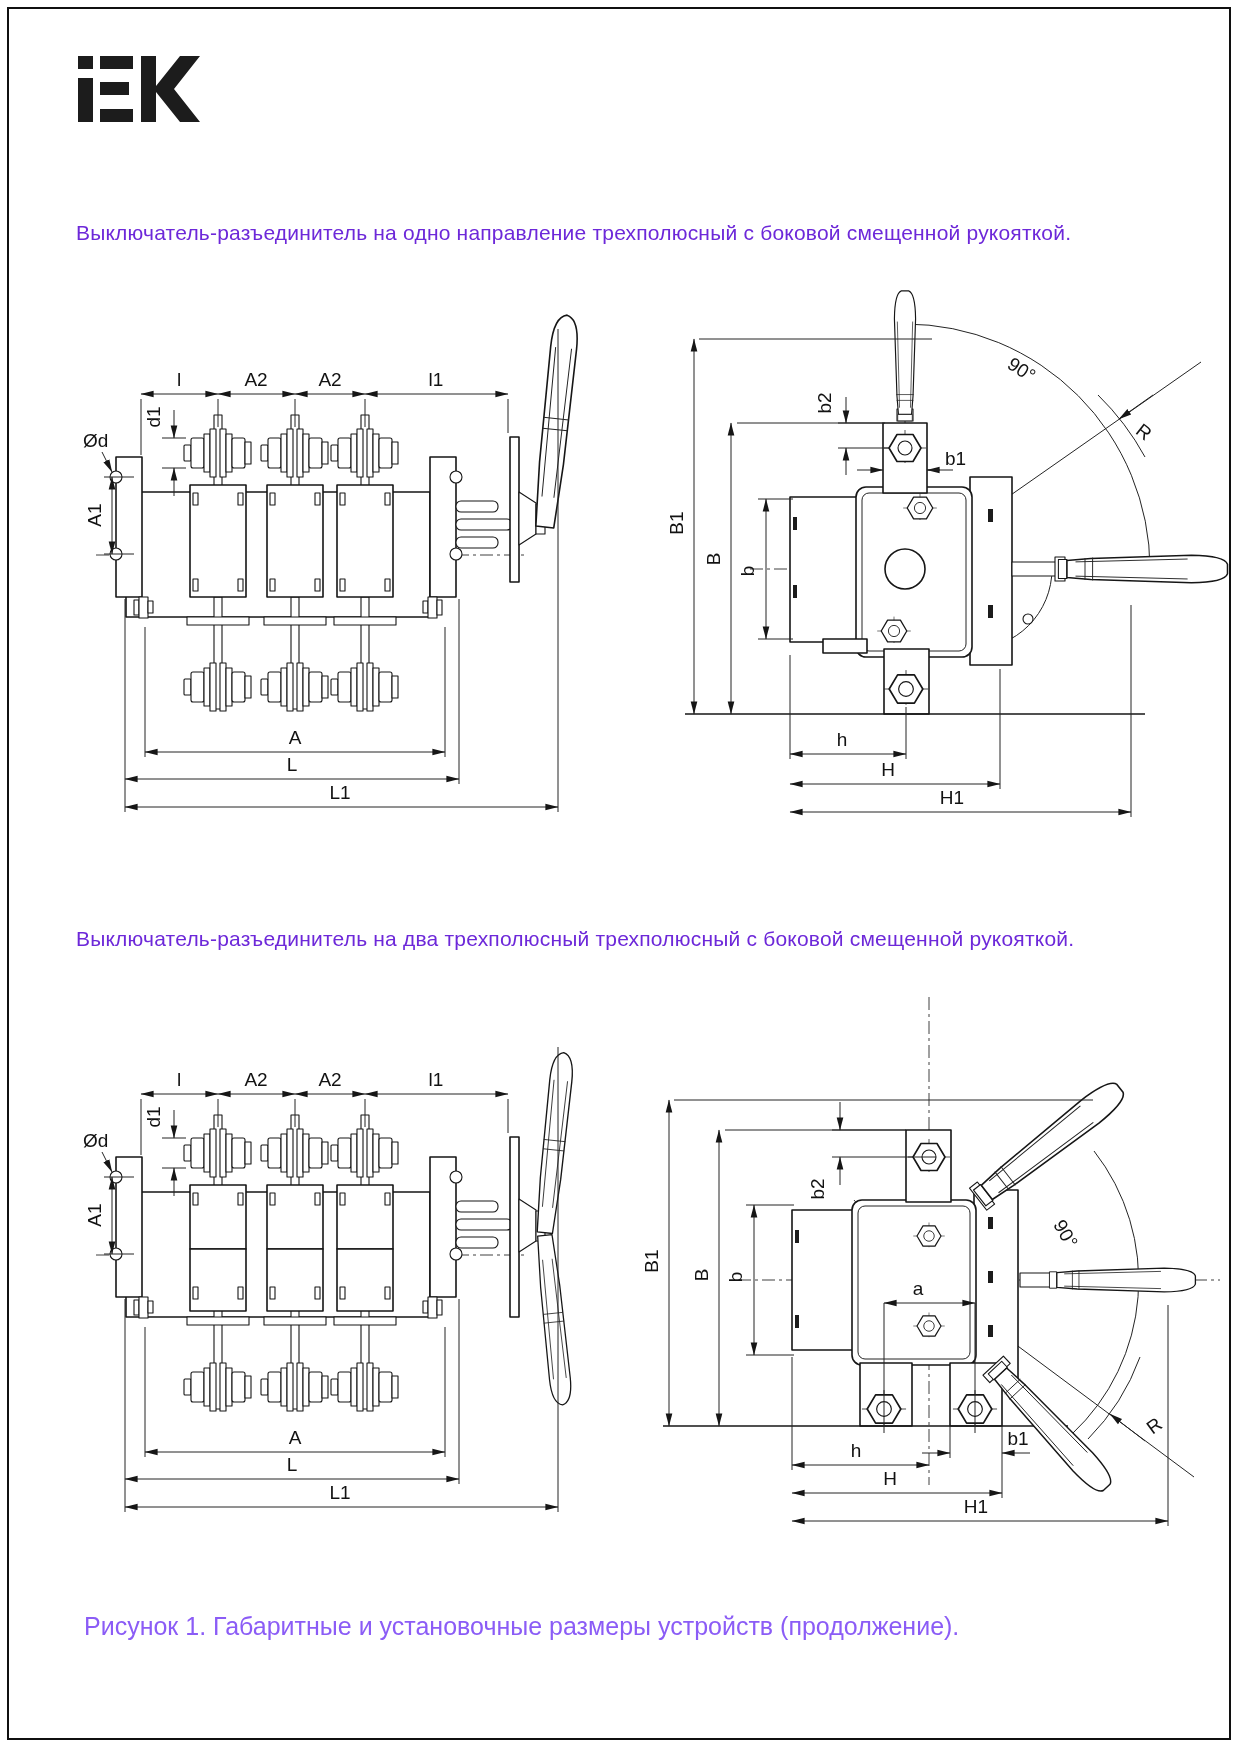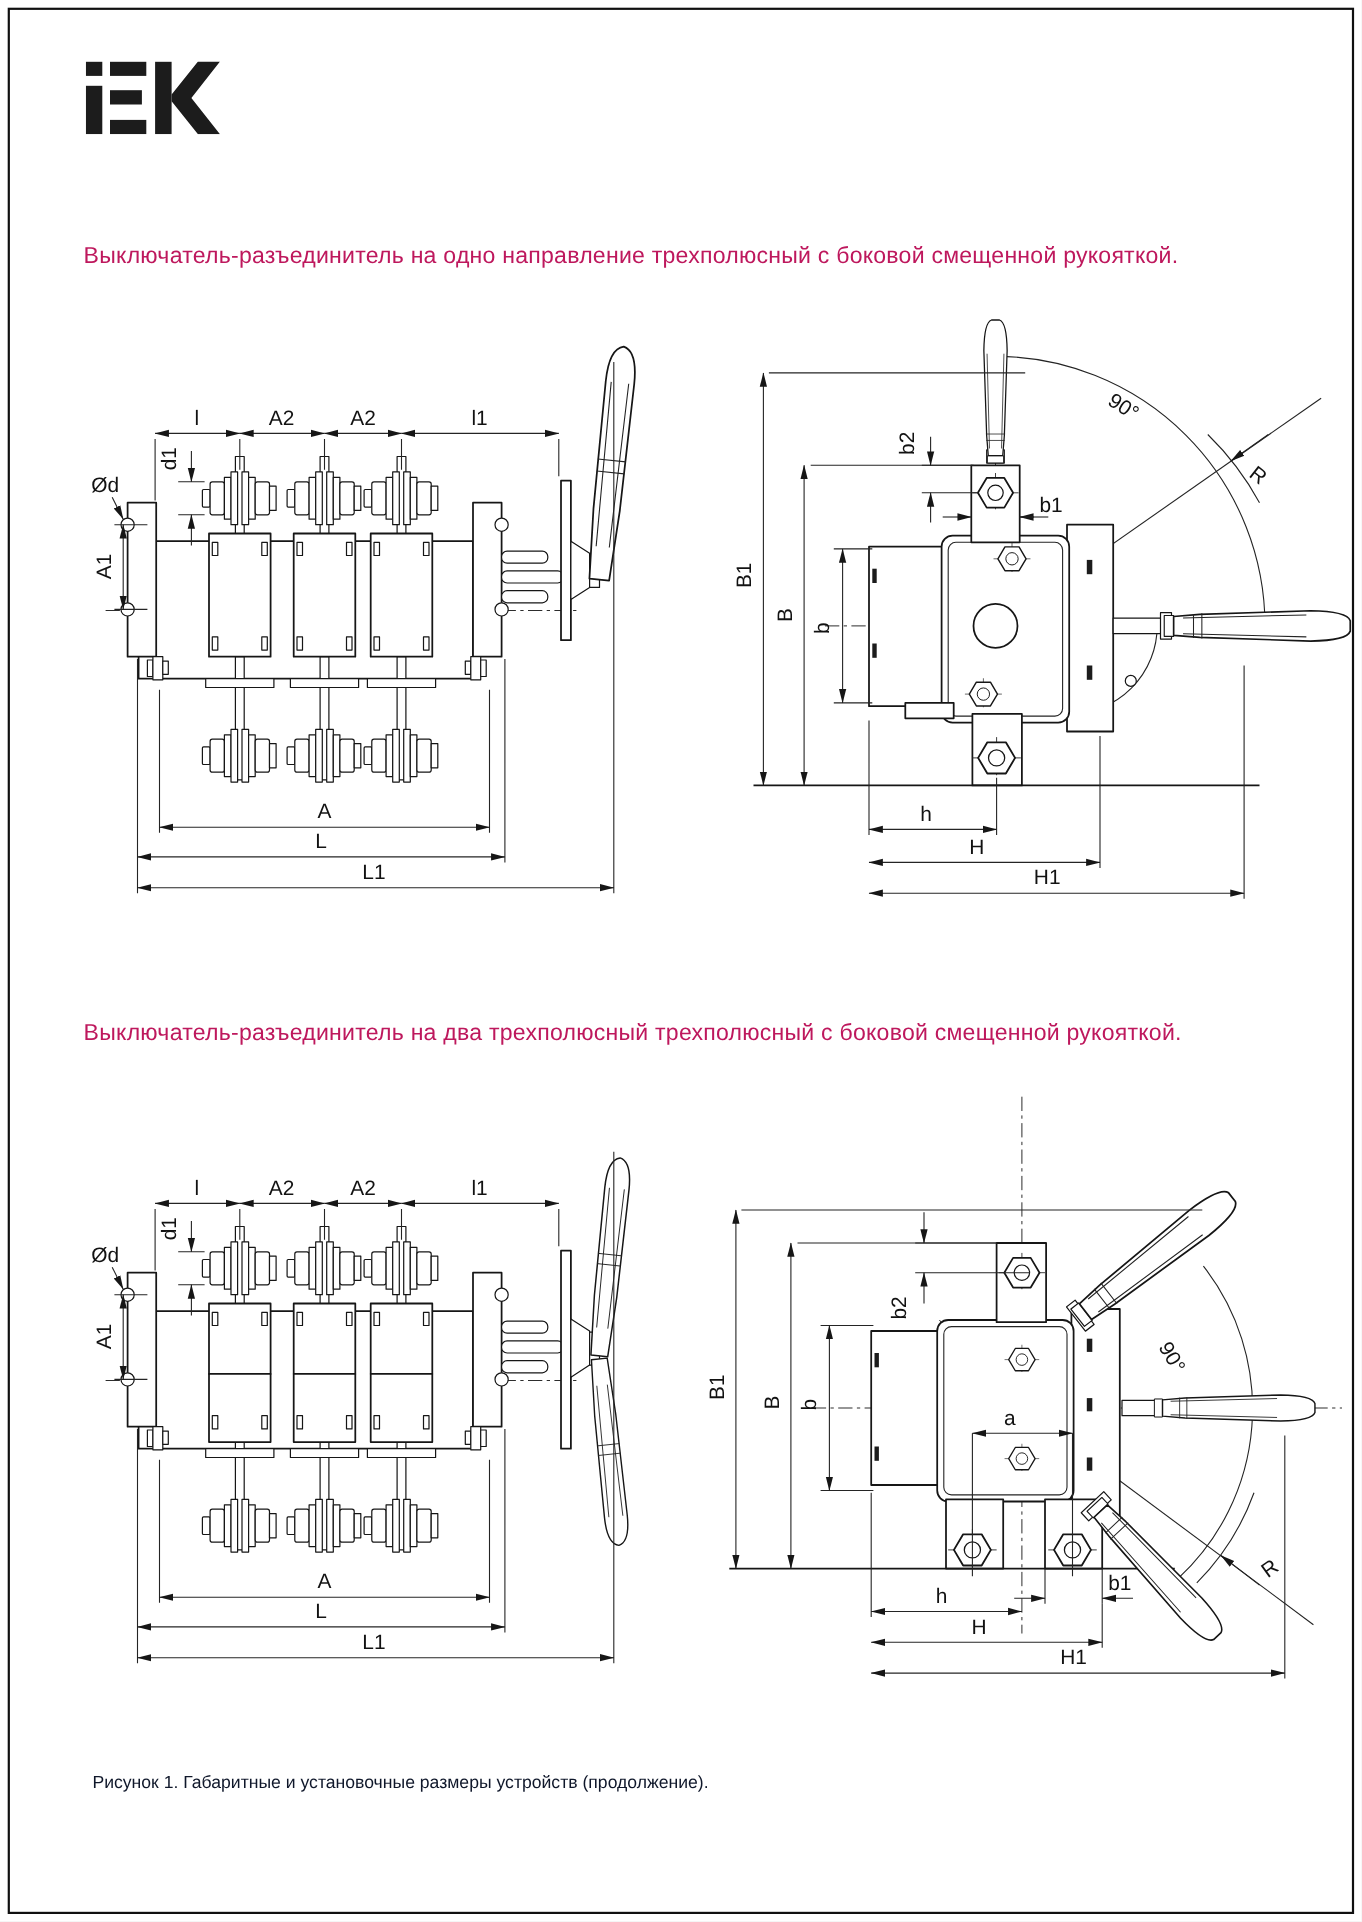--- a/index.html
+++ b/index.html
@@ -1,20 +1,20 @@
 <!DOCTYPE html>
 <html><head>
 <meta charset="utf-8">
 <style>
   html,body{margin:0;padding:0;background:#e8e8e8;}
   .page{position:relative;width:1238px;height:1747px;background:#fff;margin:0 auto;
         font-family:"Liberation Sans",sans-serif;overflow:hidden;}
   .frame{position:absolute;inset:7px;border:2.5px solid #101010;pointer-events:none;}
-  .title{position:absolute;left:76px;width:1110px;font-size:21px;color:#be185d;letter-spacing:.2px;}
-  .caption{position:absolute;left:84px;font-size:16px;color:#0f172a;}
+  .title{position:absolute;left:76px;width:1110px;font-size:21px;color:#6d28d9;letter-spacing:.2px;}
+  .caption{position:absolute;left:84px;font-size:25px;color:#8b5cf6;}
   .fig{position:absolute;}
   
   .o  {fill:#fff;stroke:#161616;stroke-width:1.6;stroke-linejoin:round;}
   .of {fill:#fff;stroke:#161616;stroke-width:1.1;stroke-linejoin:round;}
   .ol {fill:none;stroke:#161616;stroke-width:1.6;}
   .d  {fill:none;stroke:#242424;stroke-width:1;}
   .dd {fill:none;stroke:#2a2a2a;stroke-width:.9;stroke-dasharray:13 4 3 4;}
   .dd2{fill:none;stroke:#2a2a2a;stroke-width:.8;stroke-dasharray:6 3;}
   .blk{fill:#1c1c1c;stroke:none;}
   .lbl{font-family:"Liberation Sans",sans-serif;font-size:19px;fill:#121212;text-anchor:middle;}

